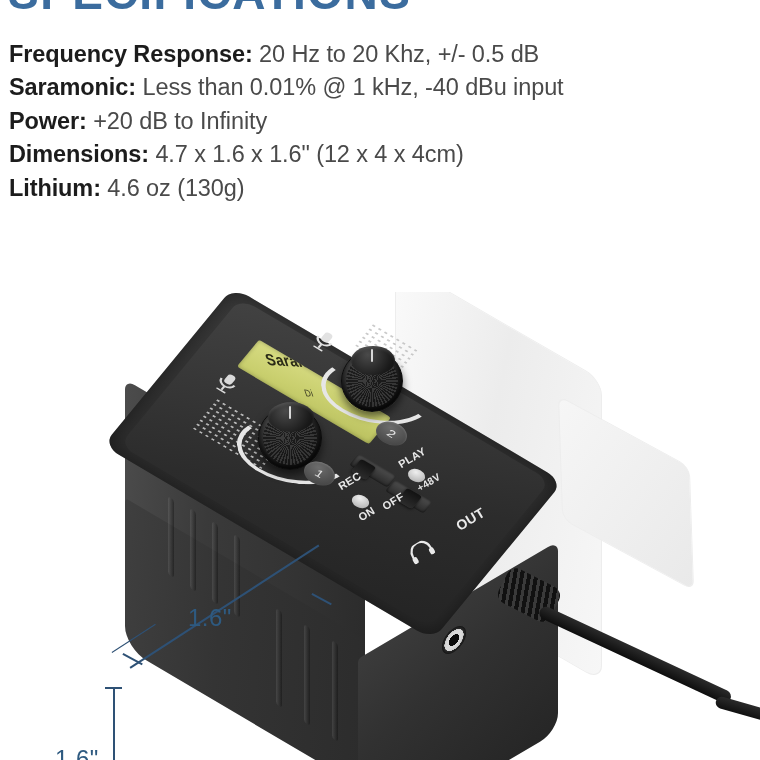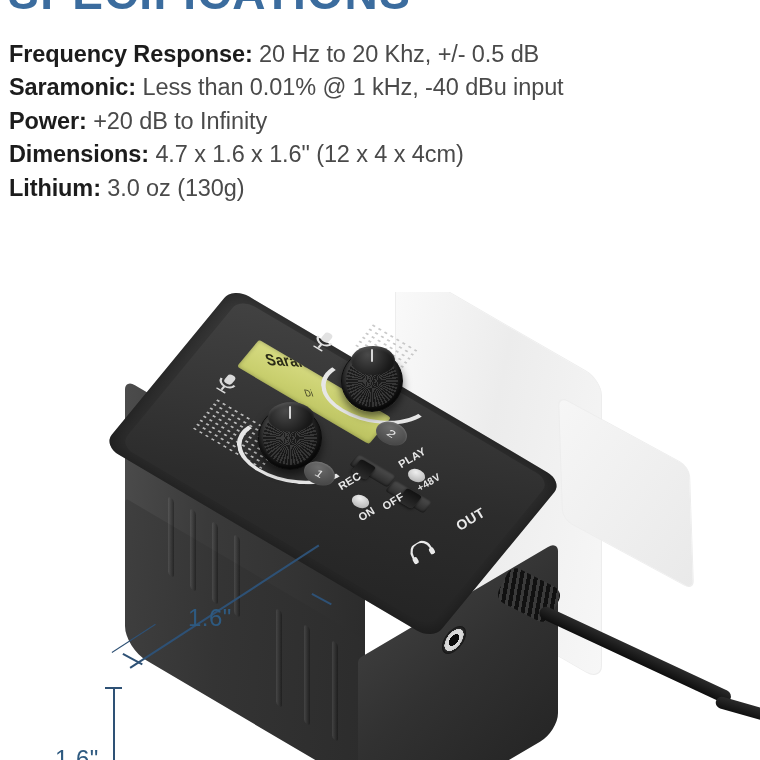--- a/index.html
+++ b/index.html
@@ -458,21 +458,21 @@
     <div class="spec-line">
       <span class="spec-label">Power:</span>
       <span class="spec-value">+20 dB to Infinity</span>
     </div>
     <div class="spec-line">
       <span class="spec-label">Dimensions:</span>
       <span class="spec-value">4.7 x 1.6 x 1.6" (12 x 4 x 4cm)</span>
     </div>
     <div class="spec-line">
       <span class="spec-label">Lithium:</span>
-      <span class="spec-value">3.0 oz (130g)</span>
+      <span class="spec-value">4.6 oz (130g)</span>
     </div>
   </div>
 
   <div id="product-figure">
 
     <div class="ghost-body" id="ghost-main"></div>
     <div class="ghost-body" id="ghost-tail"></div>
 
     <div id="device">
 

